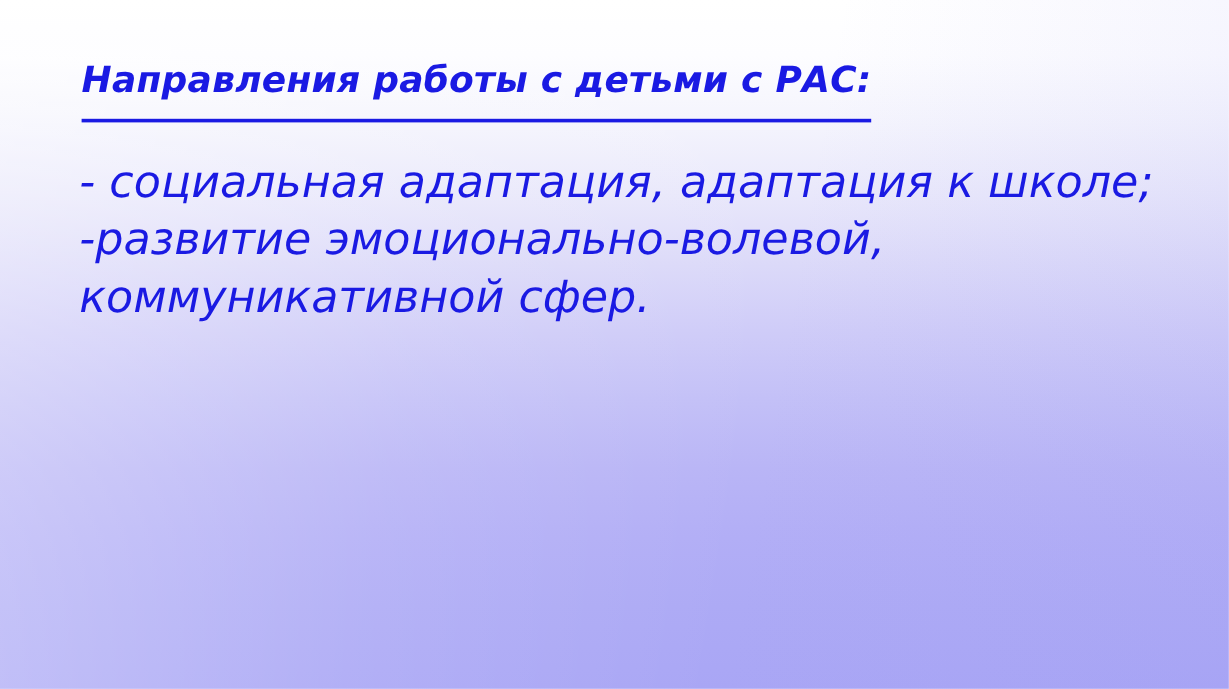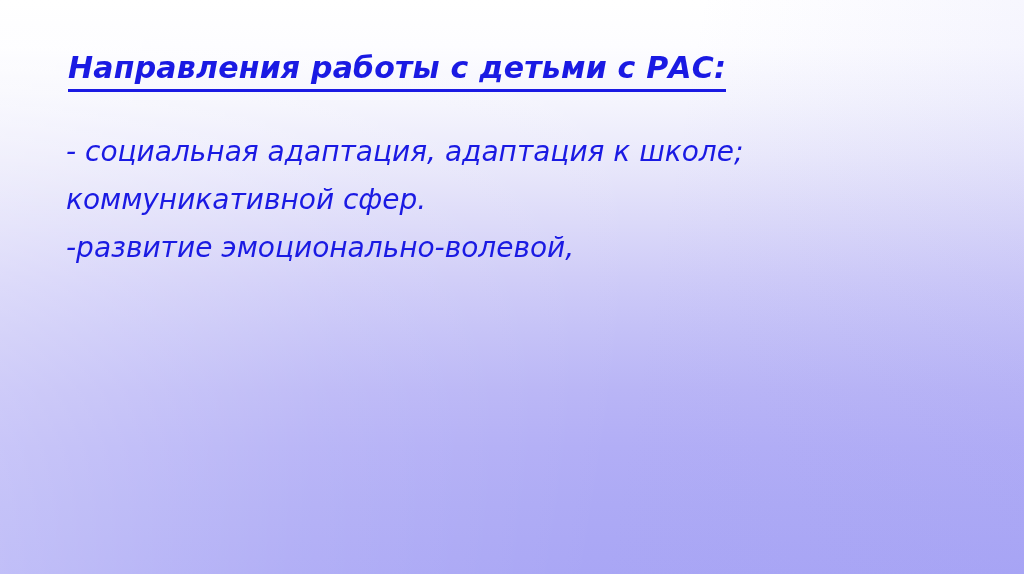--- a/index.html
+++ b/index.html
@@ -60,52 +60,52 @@
     display: inline-block;
     font-family: "DejaVu Sans", sans-serif;
     font-size: 30px;
     line-height: 36px;
     font-weight: bold;
     font-style: italic;
     color: #1a1ae3;
     letter-spacing: 0.2px;
     white-space: nowrap;
     border-bottom: 3px solid #1a1ae3;
-    padding-bottom: 3px;
+    padding-bottom: 13px;
   }
 
   
   #body-block {
     position: absolute;
     left: 66px;
     top: 128px;
     width: 900px;
   }
   .body-line {
     margin: 0;
     font-family: "DejaVu Sans", sans-serif;
-    font-size: 28px;
+    font-size: 37px;
     line-height: 48px;
     font-style: italic;
     font-weight: normal;
     color: #1a1ae3;
     white-space: nowrap;
     letter-spacing: 0px;
   }
 </style>
 </head>
 <body>
 
 <div id="slide">
   <div id="slide-content">
 
     <div id="title-block">
       <h1 class="slide-title">Направления работы с детьми с РАС:</h1>
     </div>
 
     <div id="body-block">
       <p class="body-line">- социальная адаптация, адаптация к школе;</p>
+      <p class="body-line">-развитие эмоционально-волевой,</p>
       <p class="body-line">коммуникативной сфер.</p>
-      <p class="body-line">-развитие эмоционально-волевой,</p>
     </div>
 
   </div>
 </div>
 
 </body></html>

